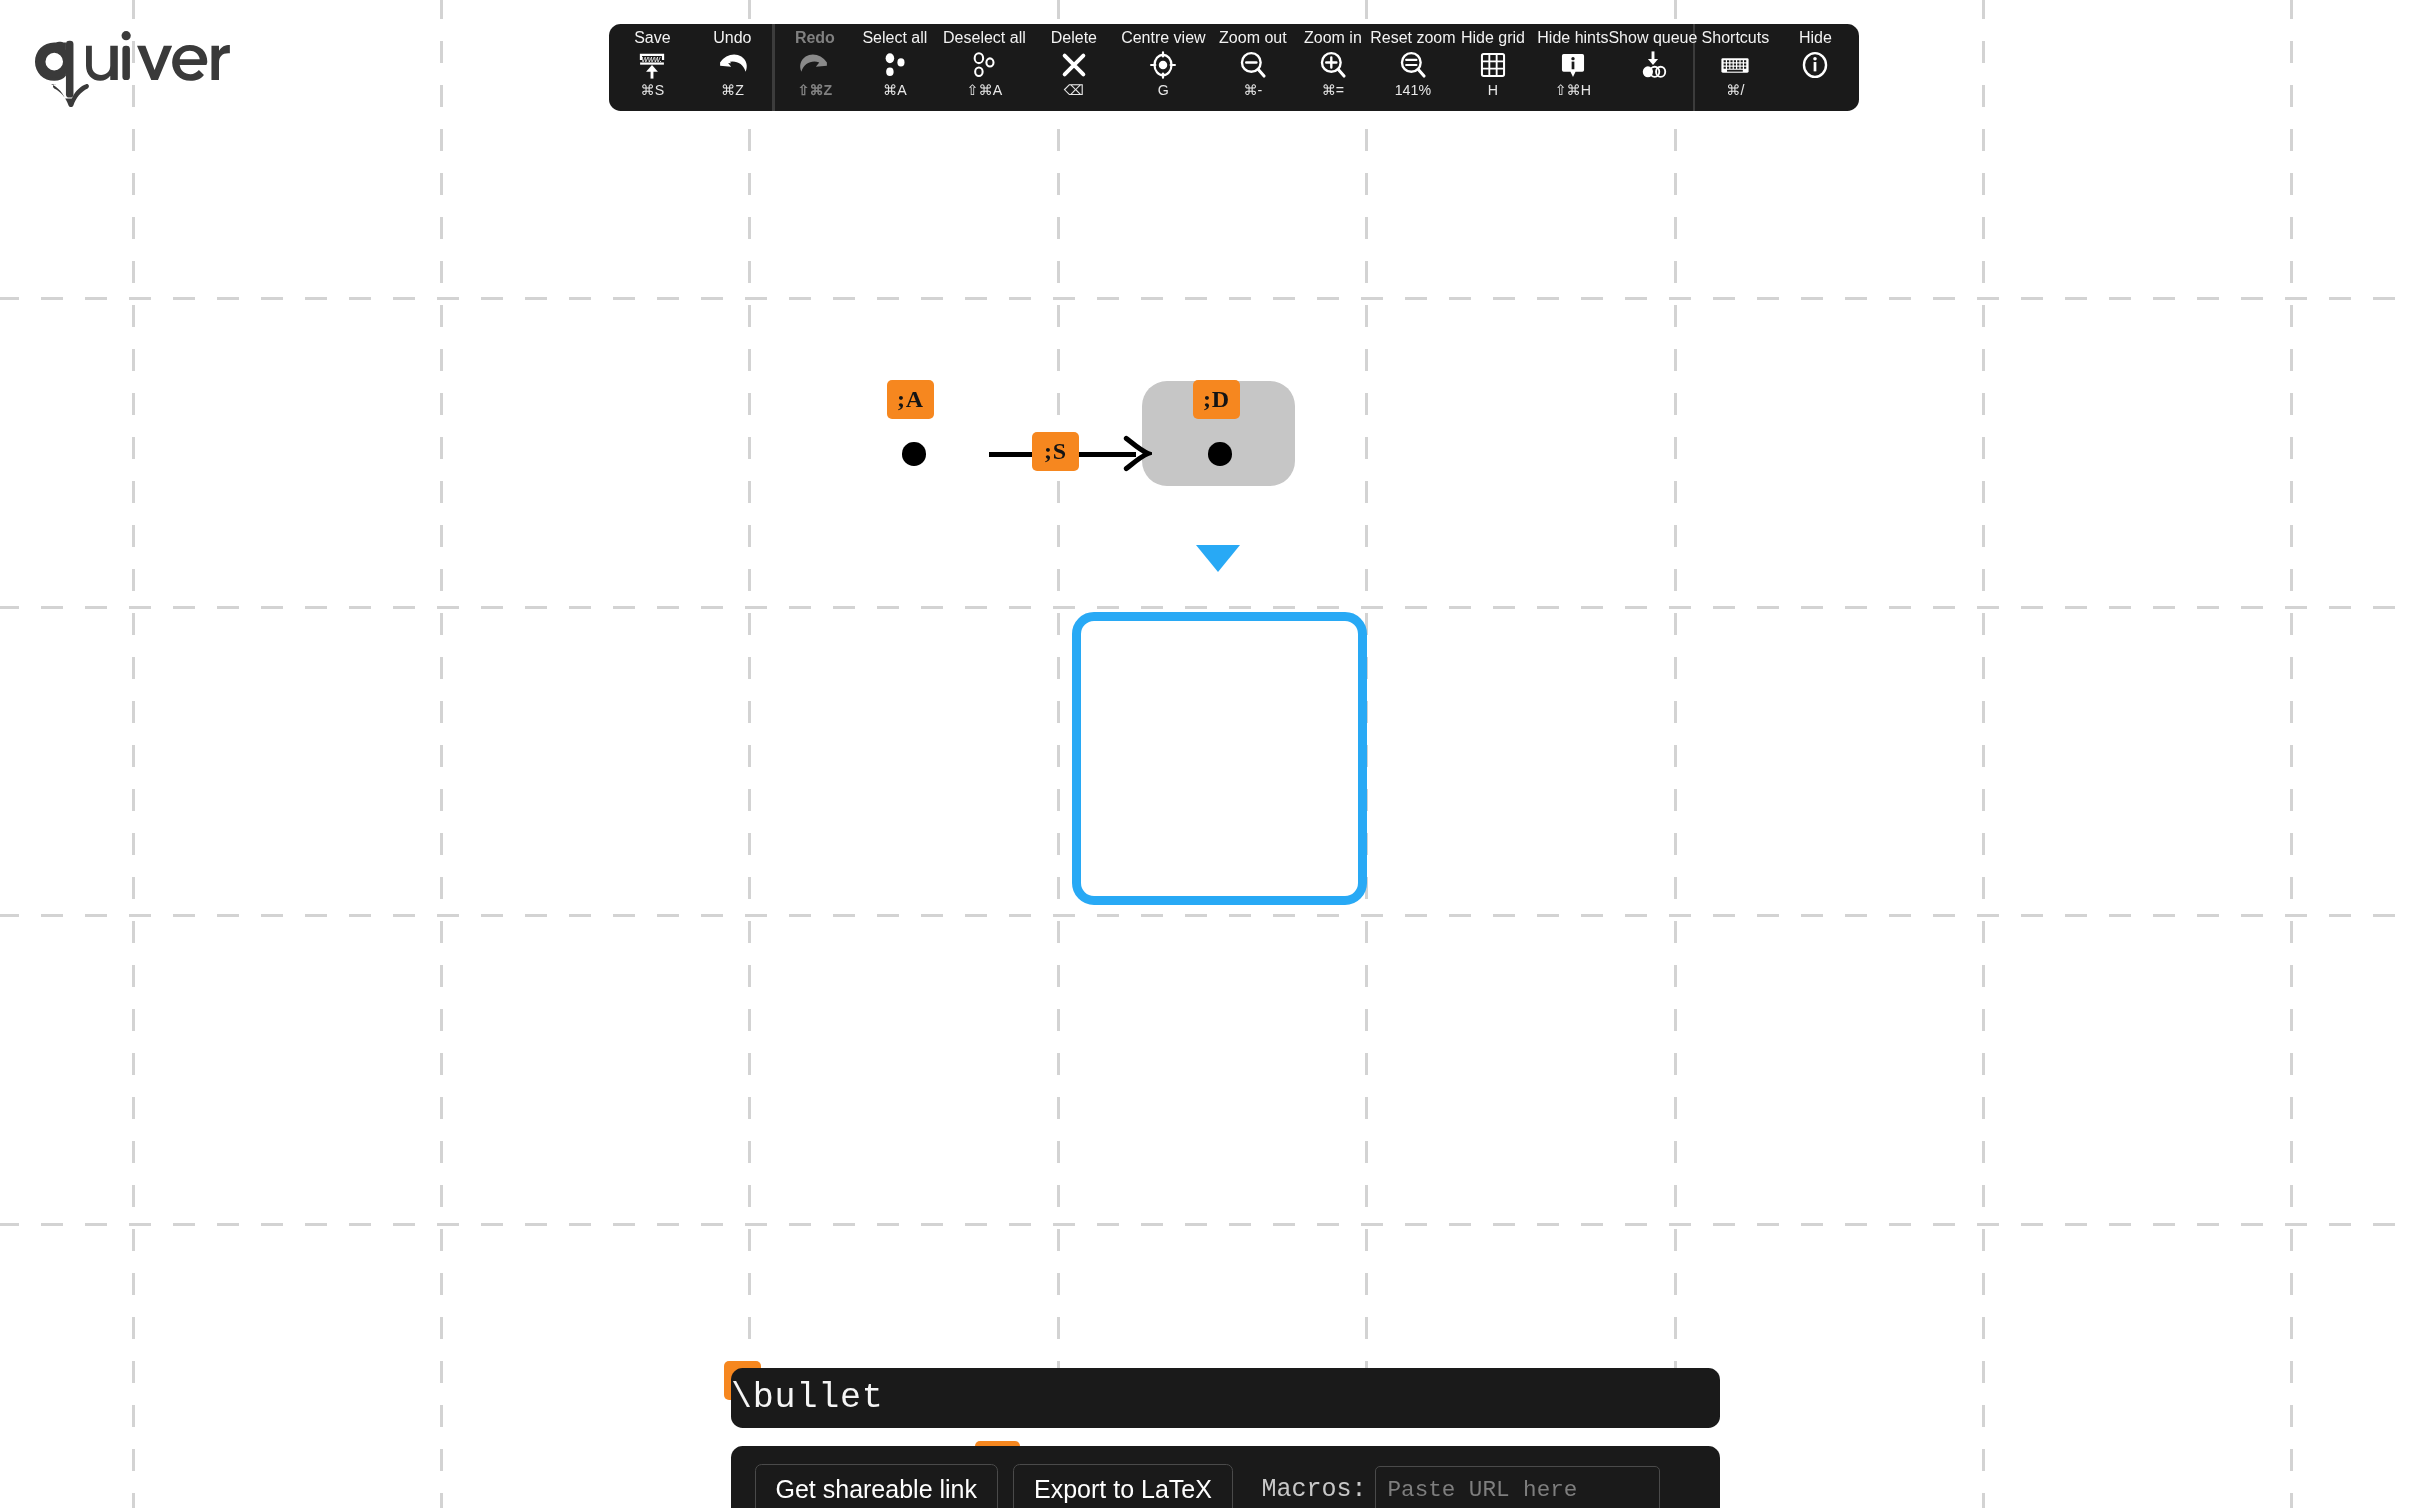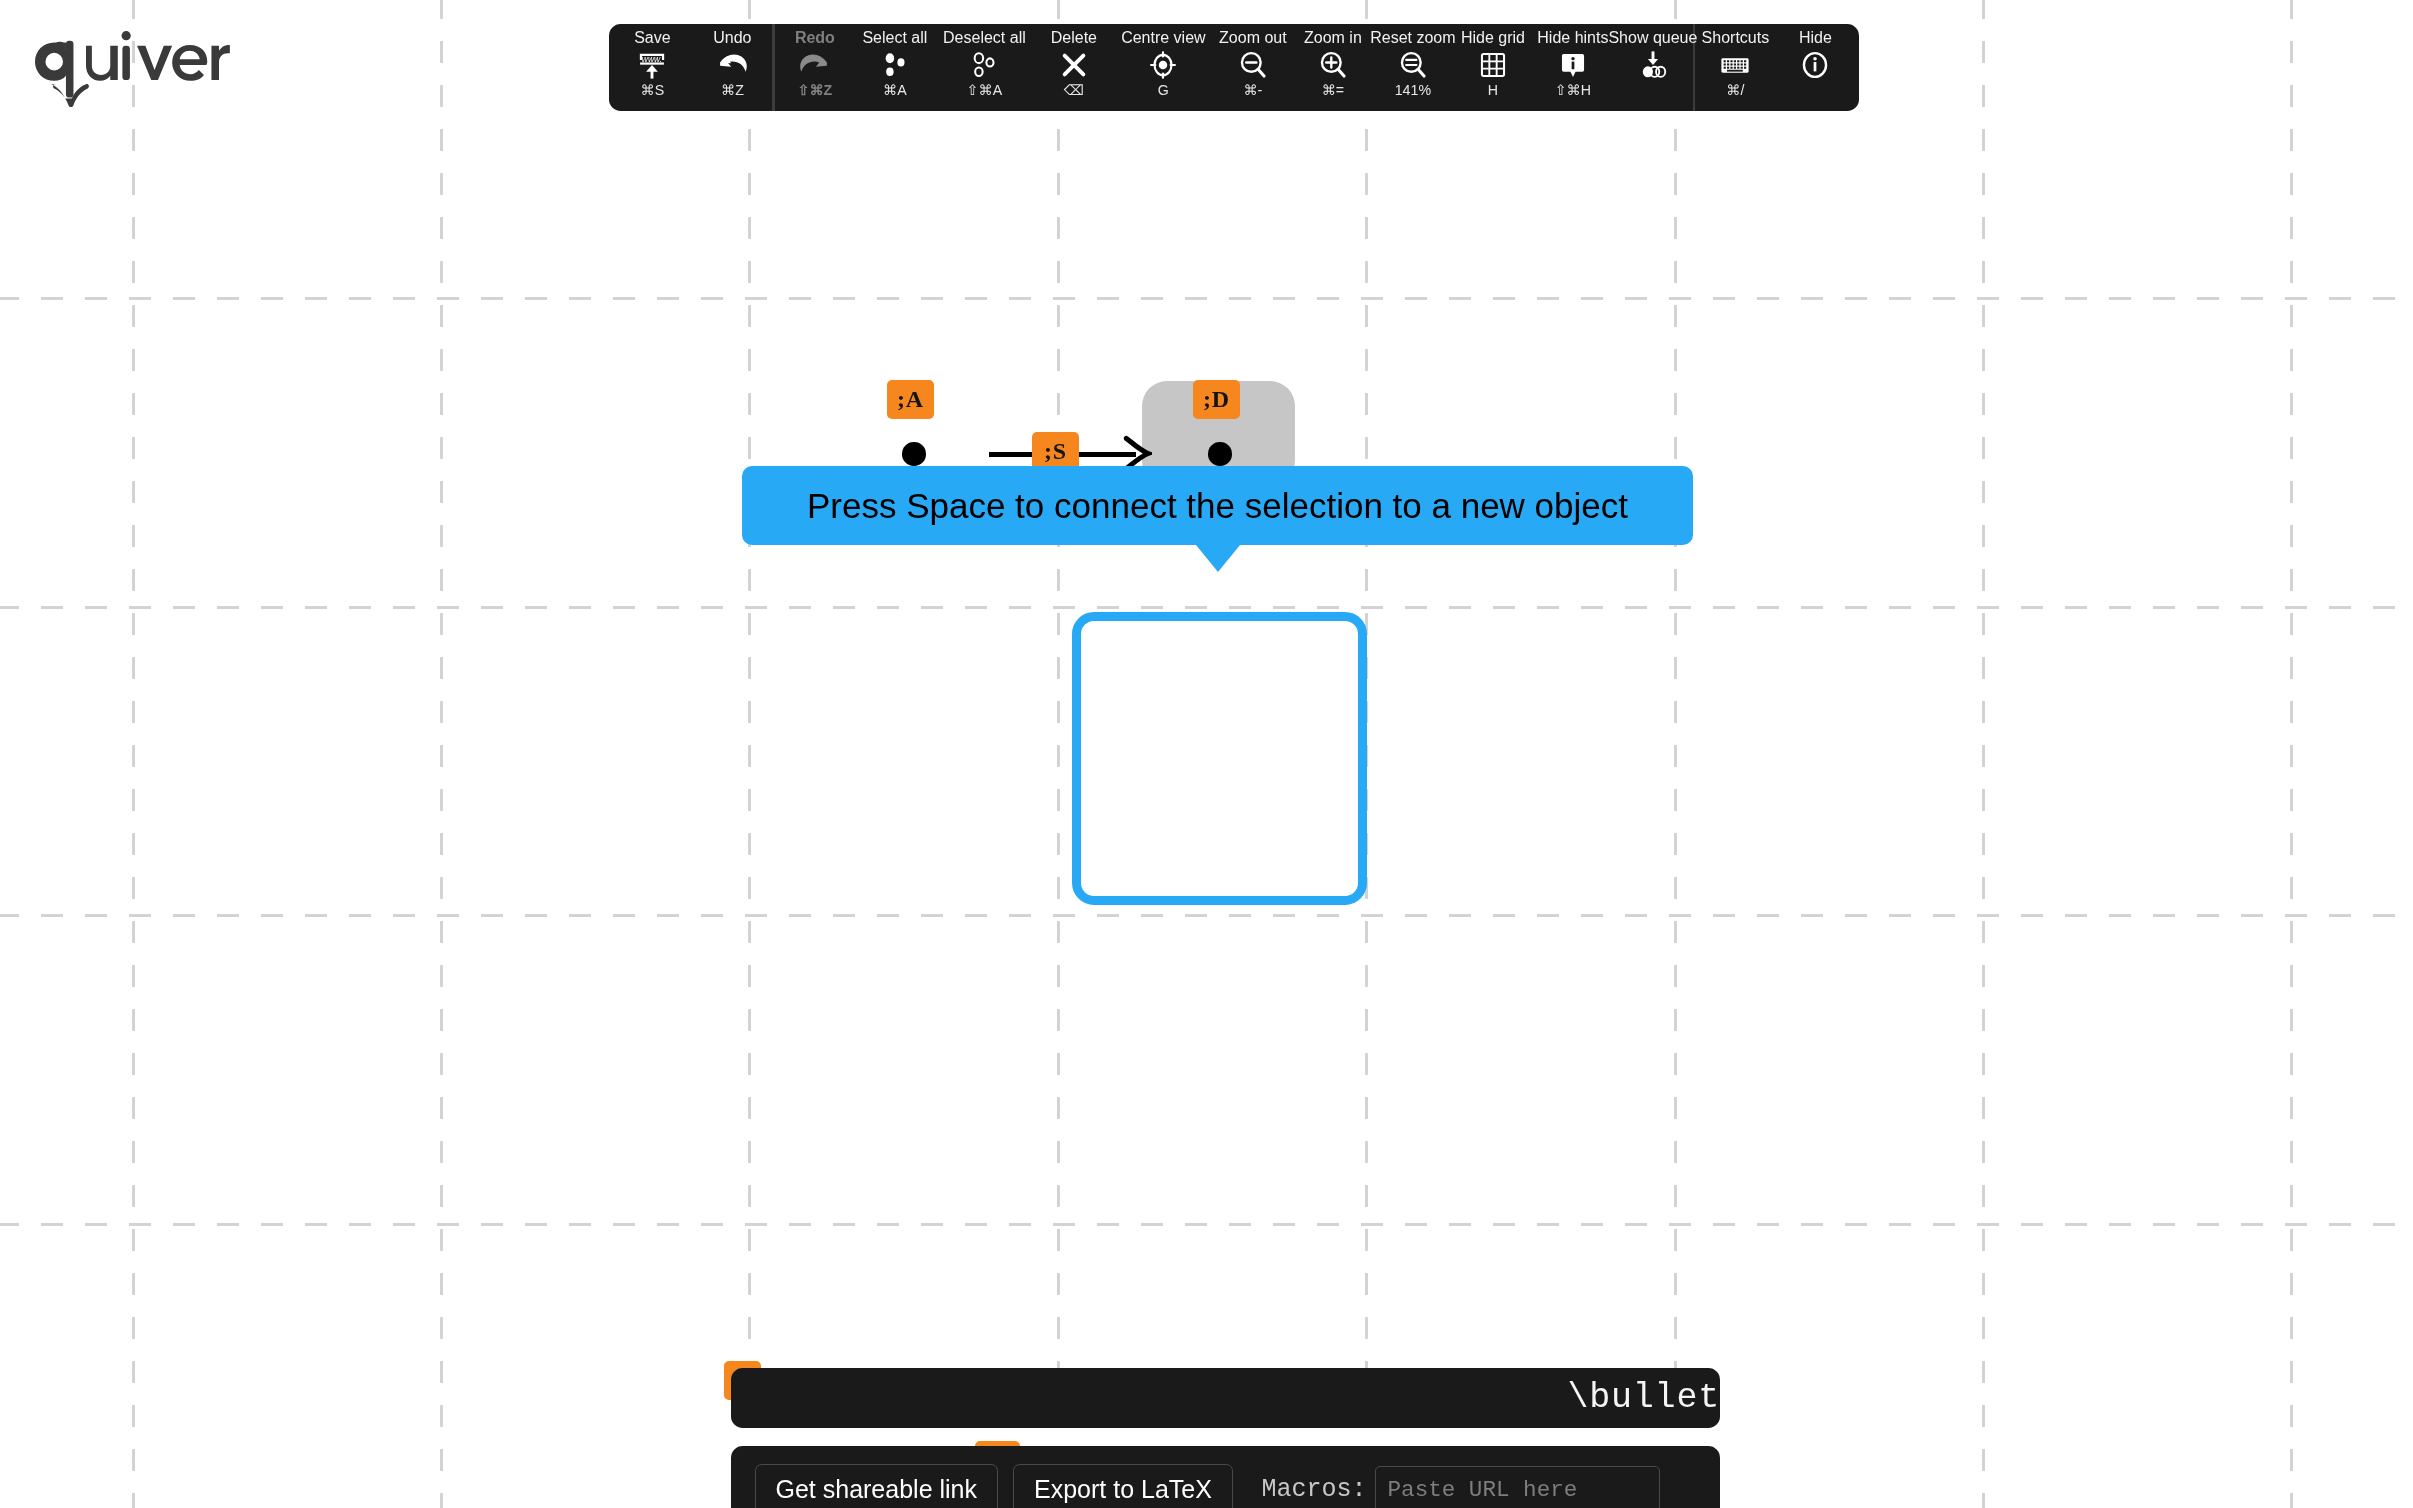--- a/index.html
+++ b/index.html
@@ -173,21 +173,21 @@
     z-index: 30;
   }
 
   
   .latex-bar {
     position: absolute;
     background: #1a1a1a;
     border-radius: 11.7px;
     display: flex;
     align-items: center;
-    justify-content: flex-end;
+    justify-content: flex-start;
     z-index: 25;
   }
   .latex-text {
     color: #f5f5f5;
     font-family: "Liberation Mono", monospace;
     font-size: 35px;
     letter-spacing: 0.8px;
   }
   .export-panel {
     position: absolute;
@@ -482,23 +482,20 @@
     </div>
 
     <div class="vertex-dot" style="left:902px; top:442px;"></div>
 
     <div class="vertex-dot" style="left:1208px; top:442px;"></div>
 
     <div class="hint-key" style="left:887px; top:380px; width:47px; height:39px;">;A</div>
     <div class="hint-key" style="left:1032px; top:432px; width:47px; height:39px;">;S</div>
     <div class="hint-key" style="left:1193px; top:380px; width:47px; height:39px;">;D</div>
 
-    <div class="tooltip" style="left:742px; top:466px; width:951px; height:79px;">
-      <span>Press Space to connect the selection to a new object</span>
-    </div>
     <div class="tooltip-arrow" style="left:1196px; top:545px;"></div>
 
     <div class="new-object" style="left:1072px; top:612px; width:295px; height:293px;"></div>
   </div>
 
   <div class="latex-bar" style="left:731px; top:1368px; width:989px; height:60px;">
     <span class="latex-text">\bullet</span>
   </div>
   <div class="hint-key" style="left:724px; top:1361px; width:37px; height:39px; font-size:22px;">↵</div>
 

